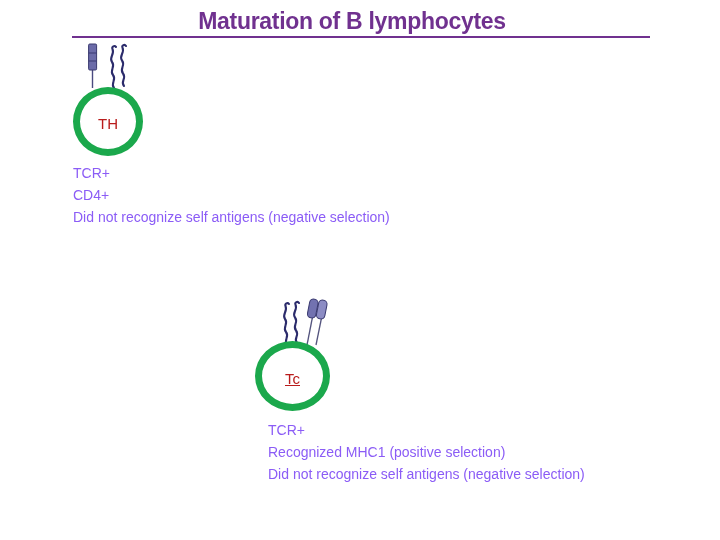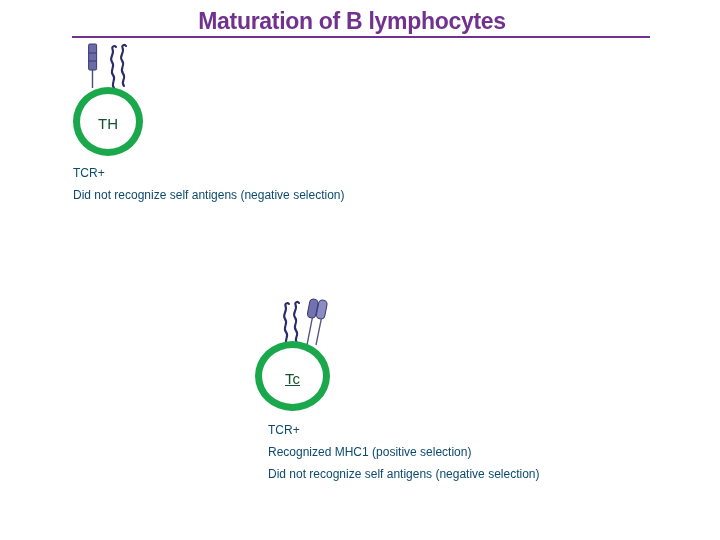--- a/index.html
+++ b/index.html
@@ -50,36 +50,36 @@
     border-radius: 50%;
     border: 7px solid #1BA84C;
     box-sizing: border-box;
     background: transparent;
   }
   .cell-label {
     position: absolute;
     width: 100%;
     text-align: center;
     font-family: "Liberation Sans", sans-serif;
-    color: #14532d;
+    color: #b91c1c;
     white-space: nowrap;
   }
 
   
   .receptors {
     position: absolute;
     overflow: visible;
   }
 
   
   .info-block {
     position: absolute;
     font-family: "Liberation Sans", sans-serif;
-    font-size: 12px;
-    color: #0c4a6e;
+    font-size: 14px;
+    color: #8b5cf6;
     line-height: 22px;
     white-space: nowrap;
   }
   .info-line {
     display: block;
   }
 </style>
 </head>
 <body>
 
@@ -108,20 +108,21 @@
       </g>
     </svg>
 
     <div class="cell-ring" style="left:73px; top:87px; width:70px; height:69px;">
       <div class="cell-label" style="top:21px; font-size:15px;">TH</div>
     </div>
   </div>
 
   <div class="info-block" id="th-info" style="left:73px; top:162px;">
     <span class="info-line">TCR+</span>
+    <span class="info-line">CD4+</span>
     <span class="info-line">Did not recognize self antigens (negative selection)</span>
   </div>
 
   <div class="cell-group" id="tc-group" style="left:0px; top:0px;">
 
     <svg class="receptors" id="tc-receptors" style="left:281px; top:297px;" width="56" height="50" viewBox="0 0 56 50">
 
       <g fill="none" stroke="#2B2B6B" stroke-width="2.1" stroke-linecap="round">
         <path d="M6 48 C 2 43, 9 40, 5 35 C 1 30, 8 27, 4 22
                  C 0.5 17.5, 7 14.5, 4.5 9 C 3.6 6.6, 6.6 5, 8 7"></path>

